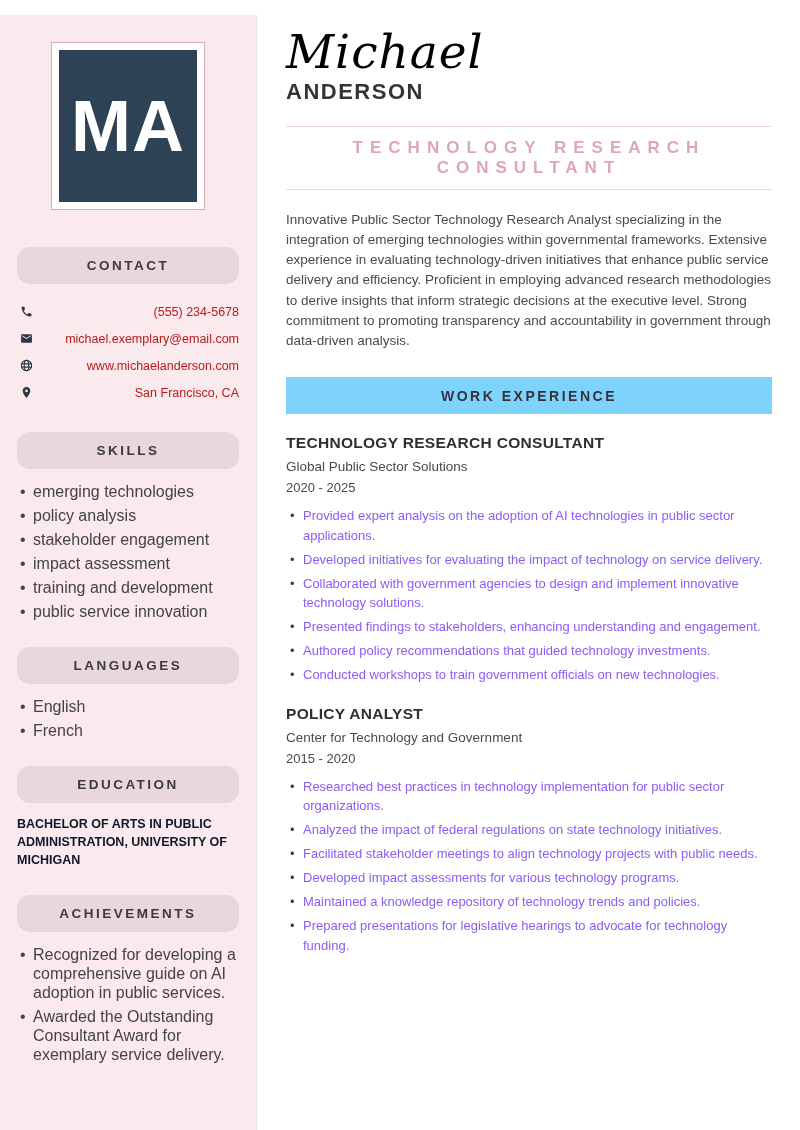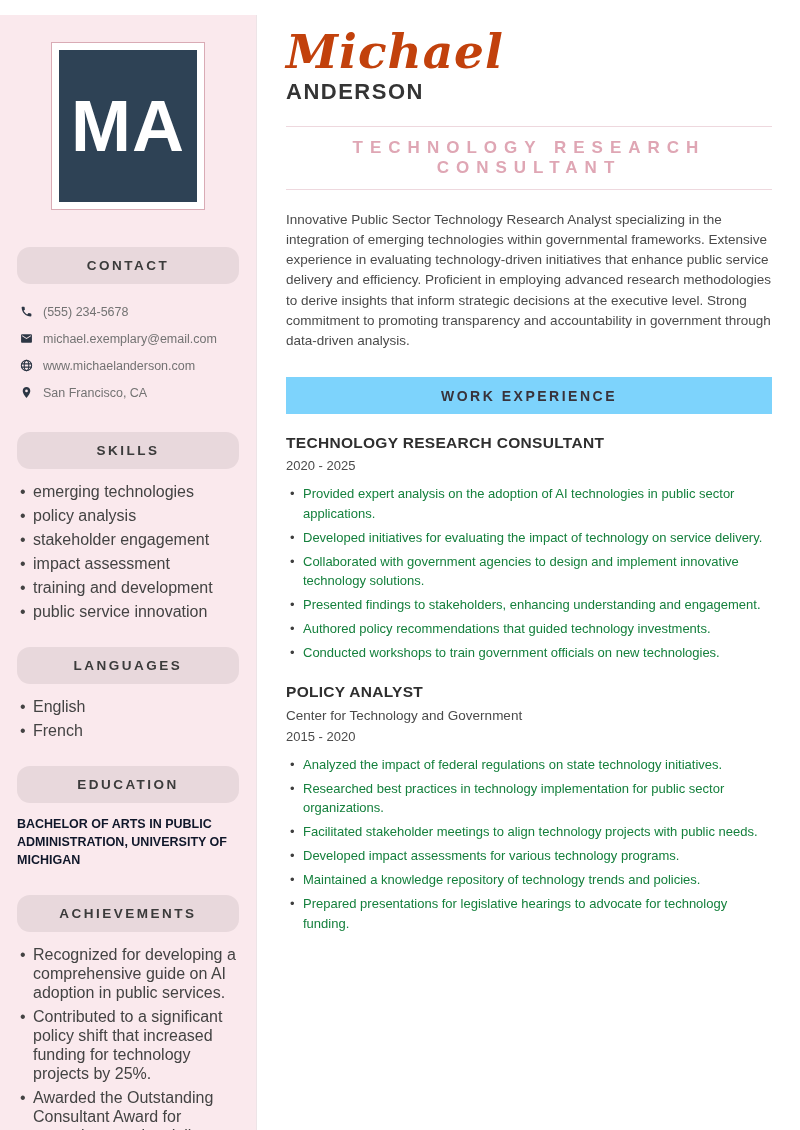--- a/index.html
+++ b/index.html
@@ -43,21 +43,21 @@
     font-size:13.5px; font-weight:bold; letter-spacing:2.5px;
     color:#3b3b3b;
     border-radius:13px;
   }
   .side-band.first { margin-top:37px; }
   .contact-list { margin-top:14px; }
   .contact-row {
     display:flex; align-items:center;
     padding:0 0 0 3px;
     height:27px;
-    font-size:12.5px; color:#737373;
+    font-size:12.5px; color:#b91c1c;justify-content:space-between;
   }
   .contact-row .cicon {
     width:13px; height:13px; flex:0 0 13px;
     margin-right:10px; display:inline-flex;
   }
   .cicon svg { width:13px; height:13px; }
   .side-list {
     margin-top:13px;
     list-style:none;
   }
@@ -84,23 +84,23 @@
   .ach-list li { line-height:19px; margin-bottom:5px; }
 
   
   .main {
     margin-left:257px;
     padding:26px 28px 0 29px;
     width:543px;
   }
   .name-first {
     font-family:"DejaVu Serif", serif;
-    font-style:italic; font-weight:bold;
+    font-style:italic; font-weight:normal;
     font-size:47px; line-height:1.1;
-    color:#c2410c;
+    color:#000000;
     letter-spacing:1px;
   }
   .name-last {
     font-size:22px; font-weight:bold;
     letter-spacing:1.5px;
     color:#343434;
     margin-top:1px;
   }
   .title-block {
     margin-top:21px;
@@ -141,21 +141,21 @@
     font-size:13px; color:#4a4a4a;
   }
   .bullets {
     margin-top:11px;
     list-style:none;
   }
   .bullets li {
     position:relative;
     padding-left:17px;
     font-size:13px; line-height:19.5px;
-    color:#15803d;
+    color:#8b5cf6;
     margin-bottom:4.5px;
   }
   .bullets li::before {
     content:"•";
     position:absolute; left:4px; top:0;
     color:#3f3f3f;
   }
 </style>
 </head>
 <body>
@@ -231,21 +231,20 @@
     </ul>
 
   <div class="side-band">EDUCATION</div>
   <div class="edu-degree">BACHELOR OF ARTS IN PUBLIC ADMINISTRATION, UNIVERSITY OF MICHIGAN</div>
 
   <div class="side-band">ACHIEVEMENTS</div>
   <ul class="side-list ach-list">
 
       <li>Recognized for developing a comprehensive guide on AI adoption in public services.</li>
 
-      <li>Contributed to a significant policy shift that increased funding for technology projects by 25%.</li>
 
       <li>Awarded the Outstanding Consultant Award for exemplary service delivery.</li>
     </ul>
 
 </aside>
 
 <main class="main">
 
   <div class="name-first">Michael</div>
   <div class="name-last">ANDERSON</div>
@@ -253,20 +252,21 @@
   <div class="title-block">TECHNOLOGY RESEARCH CONSULTANT</div>
 
   <p class="summary">Innovative Public Sector Technology Research Analyst specializing in the integration of emerging technologies within governmental frameworks. Extensive experience in evaluating technology-driven initiatives that enhance public service delivery and efficiency. Proficient in employing advanced research methodologies to derive insights that inform strategic decisions at the executive level. Strong commitment to promoting transparency and accountability in government through data-driven analysis.</p>
 
   <div class="banner">WORK EXPERIENCE</div>
 
   <div>
 
       <section class="job">
         <h3 class="job-title">TECHNOLOGY RESEARCH CONSULTANT</h3>
+        <div class="job-company">Global Public Sector Solutions</div>
         <div class="job-dates">2020 - 2025</div>
         <ul class="bullets">
 
             <li>Provided expert analysis on the adoption of AI technologies in public sector applications.</li>
 
             <li>Developed initiatives for evaluating the impact of technology on service delivery.</li>
 
             <li>Collaborated with government agencies to design and implement innovative technology solutions.</li>
 
             <li>Presented findings to stakeholders, enhancing understanding and engagement.</li>
@@ -276,23 +276,23 @@
             <li>Conducted workshops to train government officials on new technologies.</li>
           </ul>
       </section>
 
       <section class="job">
         <h3 class="job-title">POLICY ANALYST</h3>
         <div class="job-company">Center for Technology and Government</div>
         <div class="job-dates">2015 - 2020</div>
         <ul class="bullets">
 
+            <li>Researched best practices in technology implementation for public sector organizations.</li>
+
             <li>Analyzed the impact of federal regulations on state technology initiatives.</li>
-
-            <li>Researched best practices in technology implementation for public sector organizations.</li>
 
             <li>Facilitated stakeholder meetings to align technology projects with public needs.</li>
 
             <li>Developed impact assessments for various technology programs.</li>
 
             <li>Maintained a knowledge repository of technology trends and policies.</li>
 
             <li>Prepared presentations for legislative hearings to advocate for technology funding.</li>
           </ul>
       </section>

